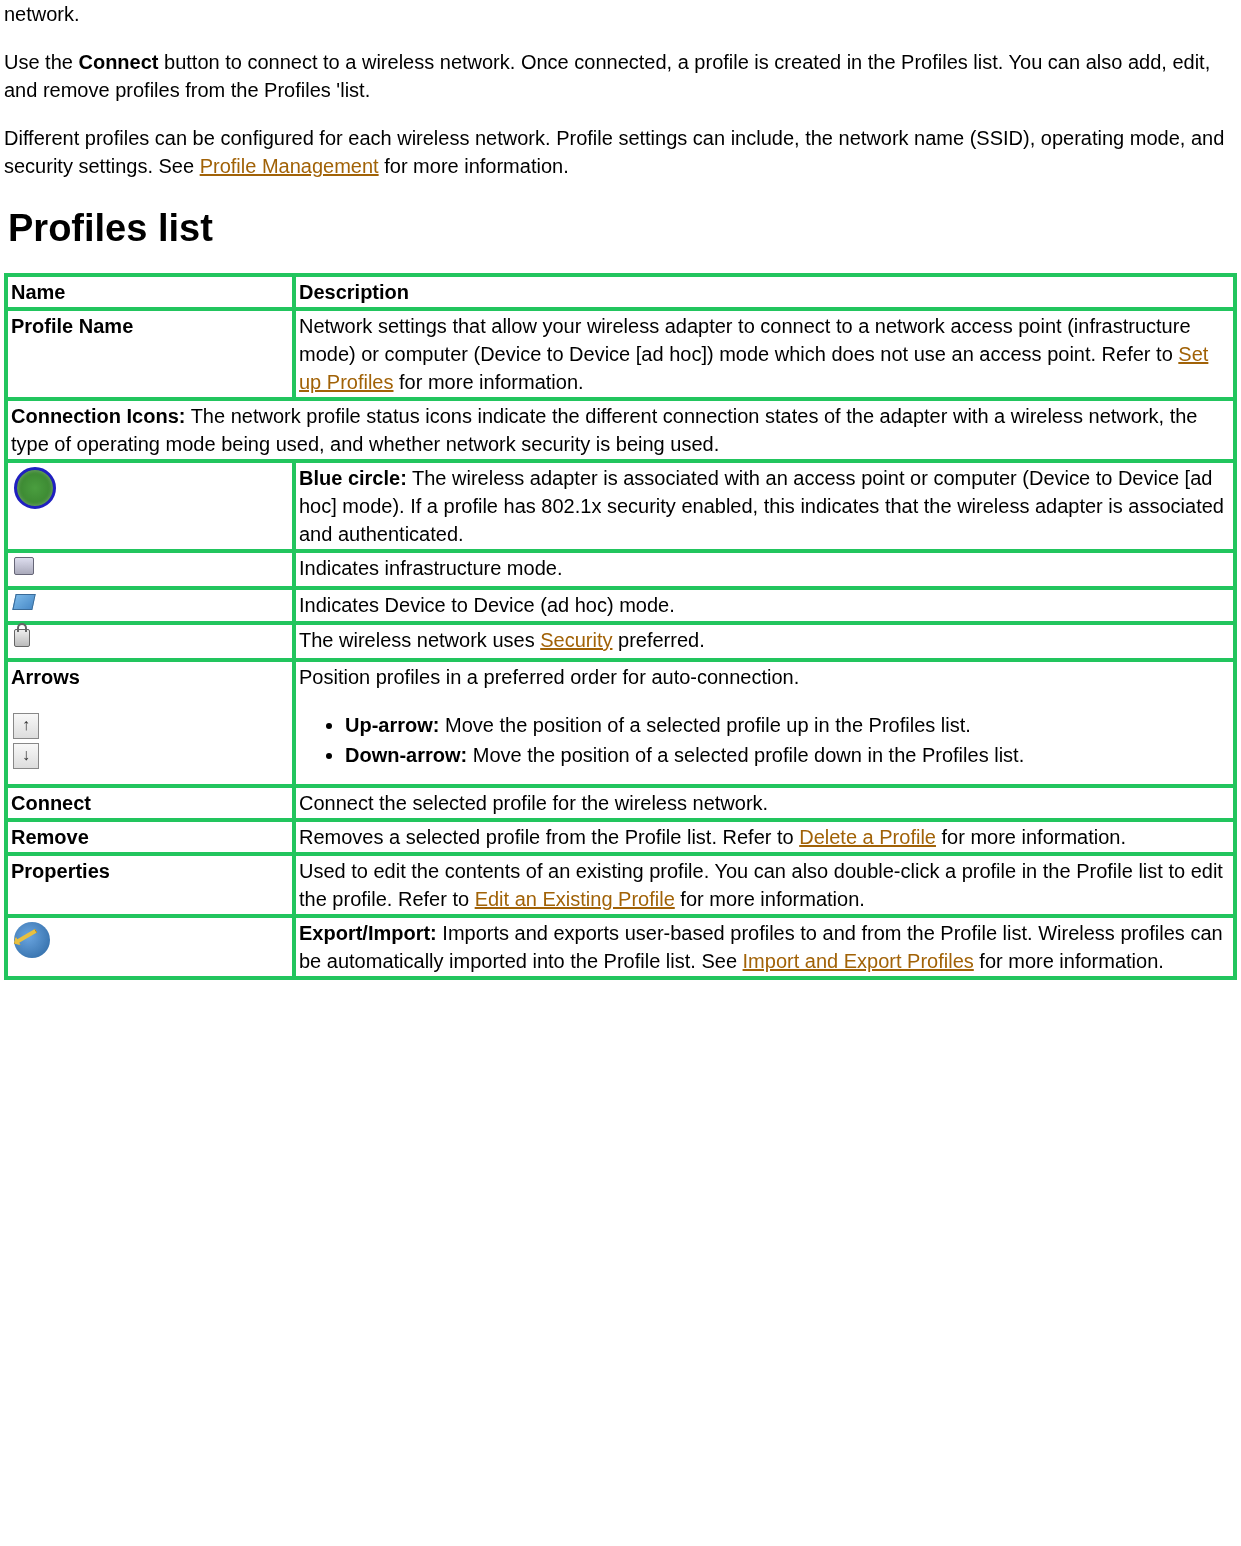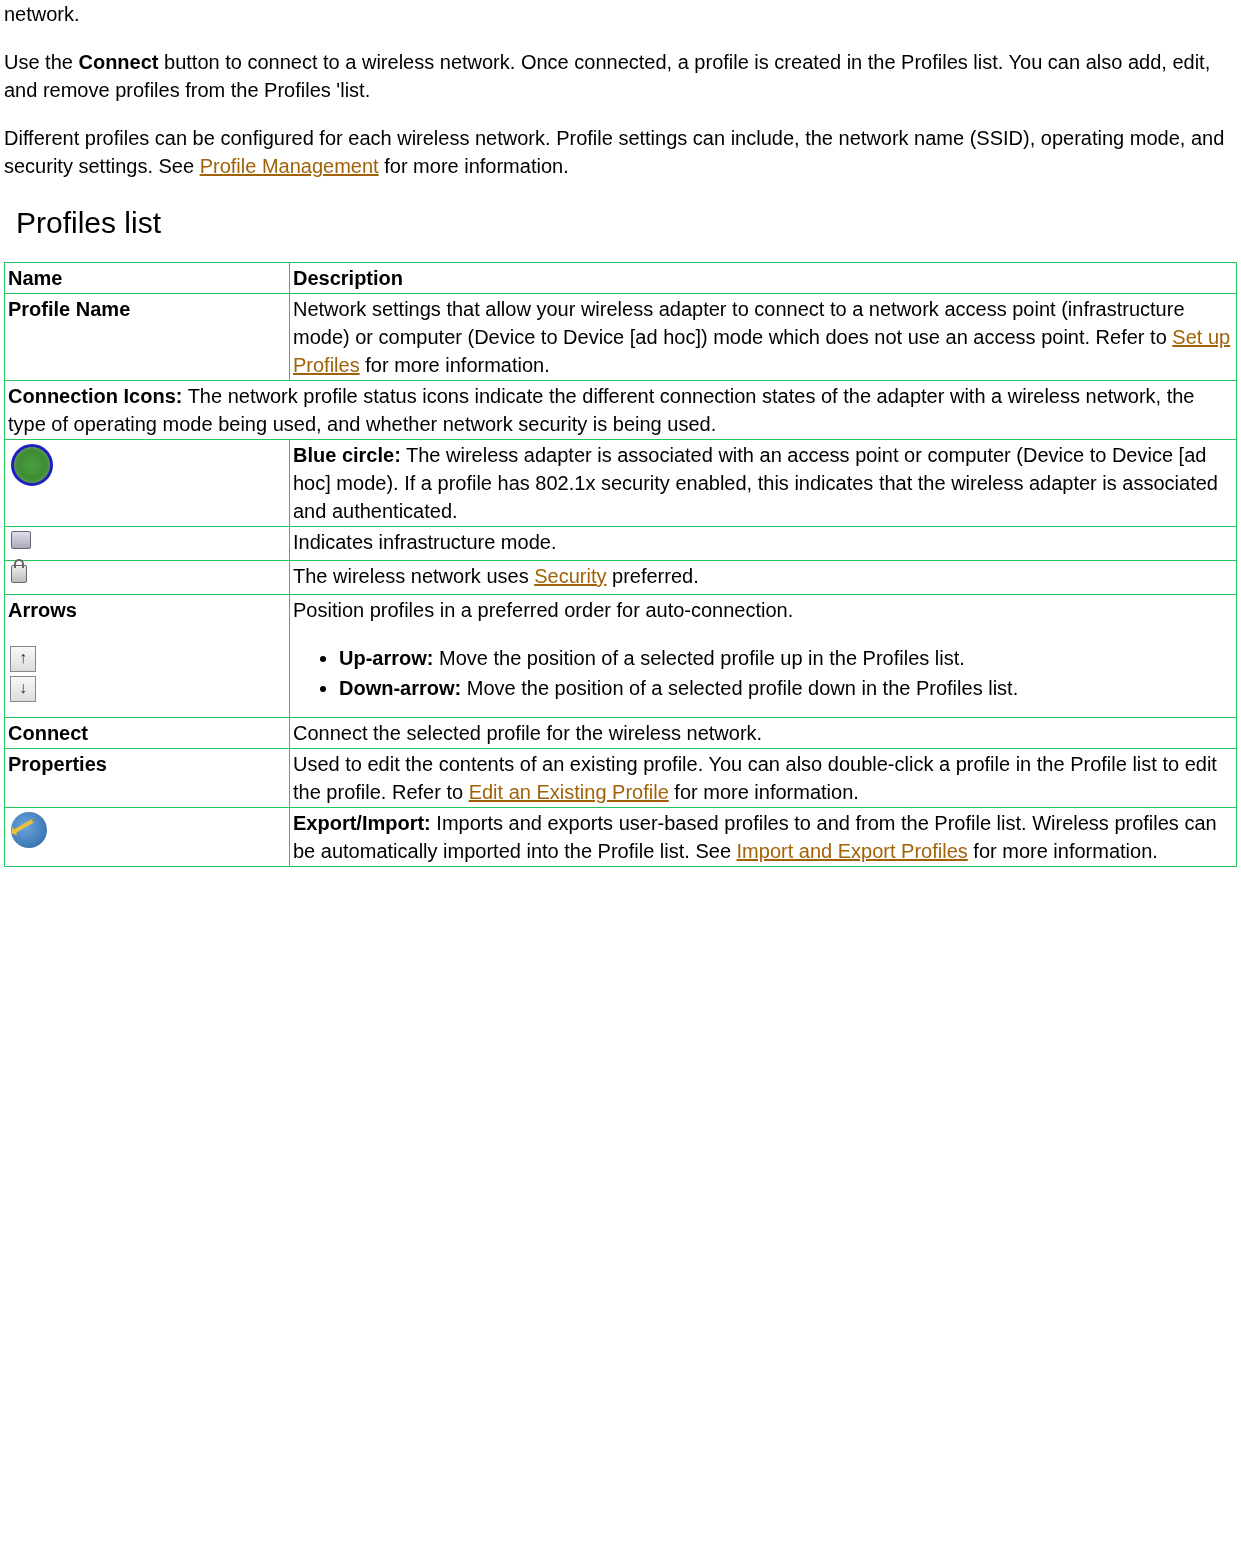--- a/index.html
+++ b/index.html
@@ -7,38 +7,38 @@
       font-size: 20px;
       line-height: 1.4;
       margin: 0;
       padding: 0 4px;
       color: #000;
     }
     p {
       margin: 0 0 20px 0;
     }
     h2 {
-      font-size: 30px;
-      font-weight: normal;
-      margin: 22px 0 18px 12px;
+      font-size: 38px;
+      font-weight: bold;
+      margin: 22px 0 18px 4px;
     }
     a {
       color: #a16207;
       text-decoration: underline;
     }
     b {
       font-weight: bold;
     }
     table {
       border-collapse: collapse;
       width: 100%;
       font-size: 20px;
     }
     td {
-      border: 1px solid #22c55e;
+      border: 4px solid #22c55e;
       vertical-align: top;
       padding: 1px 3px;
     }
     td.col1 {
       width: 278px;
     }
     ul.arrow-list {
       list-style: disc;
       margin: 20px 0 14px 0;
       padding-left: 46px;
@@ -179,20 +179,24 @@
     <td class="col1"><span class="icon-wifi"></span></td>
     <td>
       <b>Blue circle:</b><span> The wireless adapter is associated with an access point or computer (Device to Device [ad hoc] mode). If a profile has 802.1x security enabled, this indicates that the wireless adapter is associated and authenticated.</span>
     </td>
   </tr>
   <tr>
     <td class="col1"><span class="icon-infra"></span></td>
     <td>Indicates infrastructure mode.</td>
   </tr>
   <tr>
+    <td class="col1"><span class="icon-adhoc"></span></td>
+    <td>Indicates Device to Device (ad hoc) mode.</td>
+  </tr>
+  <tr>
     <td class="col1"><span class="icon-lock"></span></td>
     <td>
       <span>The wireless network uses </span><a href="#">Security</a><span> preferred.</span>
     </td>
   </tr>
   <tr>
     <td class="col1">
       <b>Arrows</b>
       <div class="arrows-box">
         <div class="arrow-btn">↑</div>
@@ -205,20 +209,26 @@
         <li><b>Up-arrow:</b><span> Move the position of a selected profile up in the Profiles list.</span></li>
         <li><b>Down-arrow:</b><span> Move the position of a selected profile down in the Profiles list.</span></li>
       </ul>
     </td>
   </tr>
   <tr>
     <td class="col1"><b>Connect</b></td>
     <td>Connect the selected profile for the wireless network.</td>
   </tr>
   <tr>
+    <td class="col1"><b>Remove</b></td>
+    <td>
+      <span>Removes a selected profile from the Profile list. Refer to </span><a href="#">Delete a Profile</a><span> for more information.</span>
+    </td>
+  </tr>
+  <tr>
     <td class="col1"><b>Properties</b></td>
     <td>
       <span>Used to edit the contents of an existing profile. You can also double-click a profile in the Profile list to edit the profile. Refer to </span><a href="#">Edit an Existing Profile</a><span> for more information.</span>
     </td>
   </tr>
   <tr>
     <td class="col1"><span class="icon-export"></span></td>
     <td>
       <b>Export/Import:</b><span> Imports and exports user-based profiles to and from the Profile list.  Wireless profiles can be automatically imported into the Profile list. See </span><a href="#">Import and Export Profiles</a><span> for more information.</span>
     </td>

